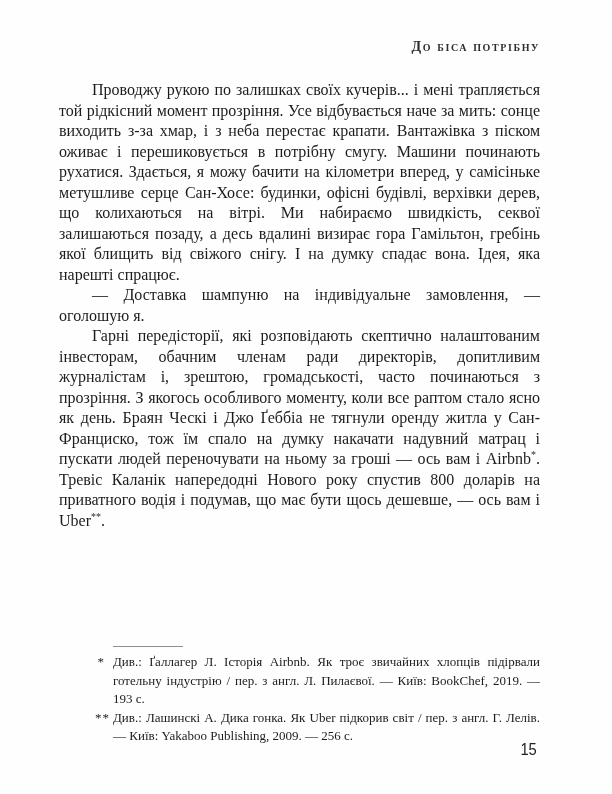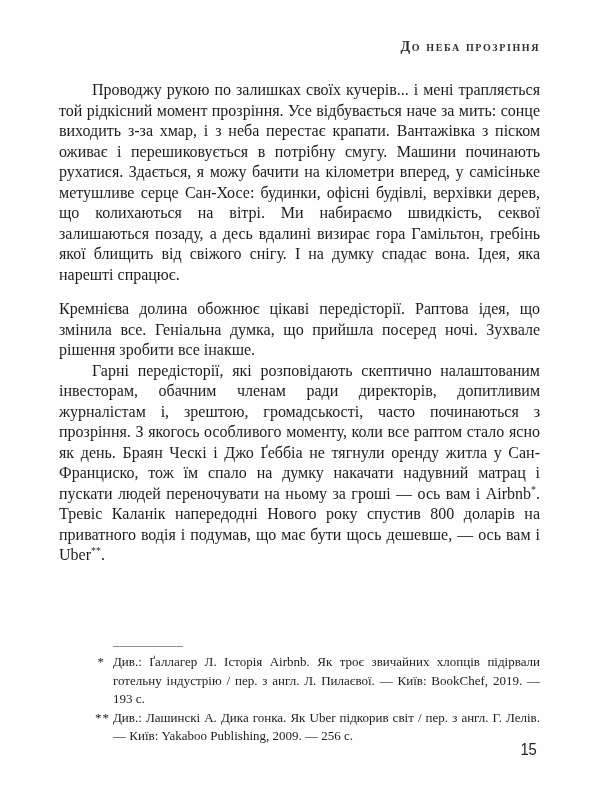--- a/index.html
+++ b/index.html
@@ -87,25 +87,25 @@
     color: #222222;
     transform: scaleX(0.92);
     transform-origin: right center;
   }
 </style>
 </head>
 <body>
 
 <div class="page">
 
-  <div class="running-header">До неба прозріння</div>
+  <div class="running-header">До біса потрібну</div>
 
   <div class="body-text">
       <p class="indent"><span>Проводжу рукою по залишках своїх кучерів... і мені трапляється той рідкісний момент прозріння. Усе відбувається наче за мить: сонце виходить з-за хмар, і з неба перестає крапати. Вантажівка з піском оживає і перешиковується в потрібну смугу. Машини починають рухатися. Здається, я можу бачити на кілометри вперед, у самісіньке метушливе серце Сан-Хосе: будинки, офісні будівлі, верхівки дерев, що колихаються на вітрі. Ми набираємо швидкість, секвої залишаються позаду, а десь вдалині визирає гора Гамільтон, гребінь якої блищить від свіжого снігу. І на думку спадає вона. Ідея, яка нарешті спрацює.</span></p>
-      <p class="section-start"><span>Кремнієва долина обожнює цікаві передісторії. Раптова ідея, що змінила все. Геніальна думка, що прийшла посеред ночі. Зухвале рішення зробити все інакше.</span></p>
+      <p class="indent"><span>— Доставка шампуню на індивідуальне замовлення, — оголошую я.</span></p>
       <p class="indent"><span>Гарні передісторії, які розповідають скептично налаштованим інвесторам, обачним членам ради директорів, допитливим журналістам і, зрештою, громадськості, часто починаються з прозріння. З якогось особливого моменту, коли все раптом стало ясно як день. Браян Ческі і Джо Ґеббіа не тягнули оренду житла у Сан-Франциско, тож їм спало на думку накачати надувний матрац і пускати людей переночувати на ньому за гроші — ось вам і Airbnb</span><sup>*</sup><span>. Тревіс Каланік напередодні Нового року спустив 800 доларів на приватного водія і подумав, що має бути щось дешевше, — ось вам і Uber</span><sup>**</sup><span>.</span></p>
     </div>
 
   <div class="footnotes">
     <div class="fn-divider"></div>
     <div id="footnote-list">
         <div class="footnote">
           <span class="fn-marker">*</span>
           <span class="fn-text">Див.: Ґаллагер Л. Історія Airbnb. Як троє звичайних хлопців підірвали готельну індустрію / пер. з англ. Л. Пилаєвої. — Київ: BookChef, 2019. — 193 с.</span>
         </div>

